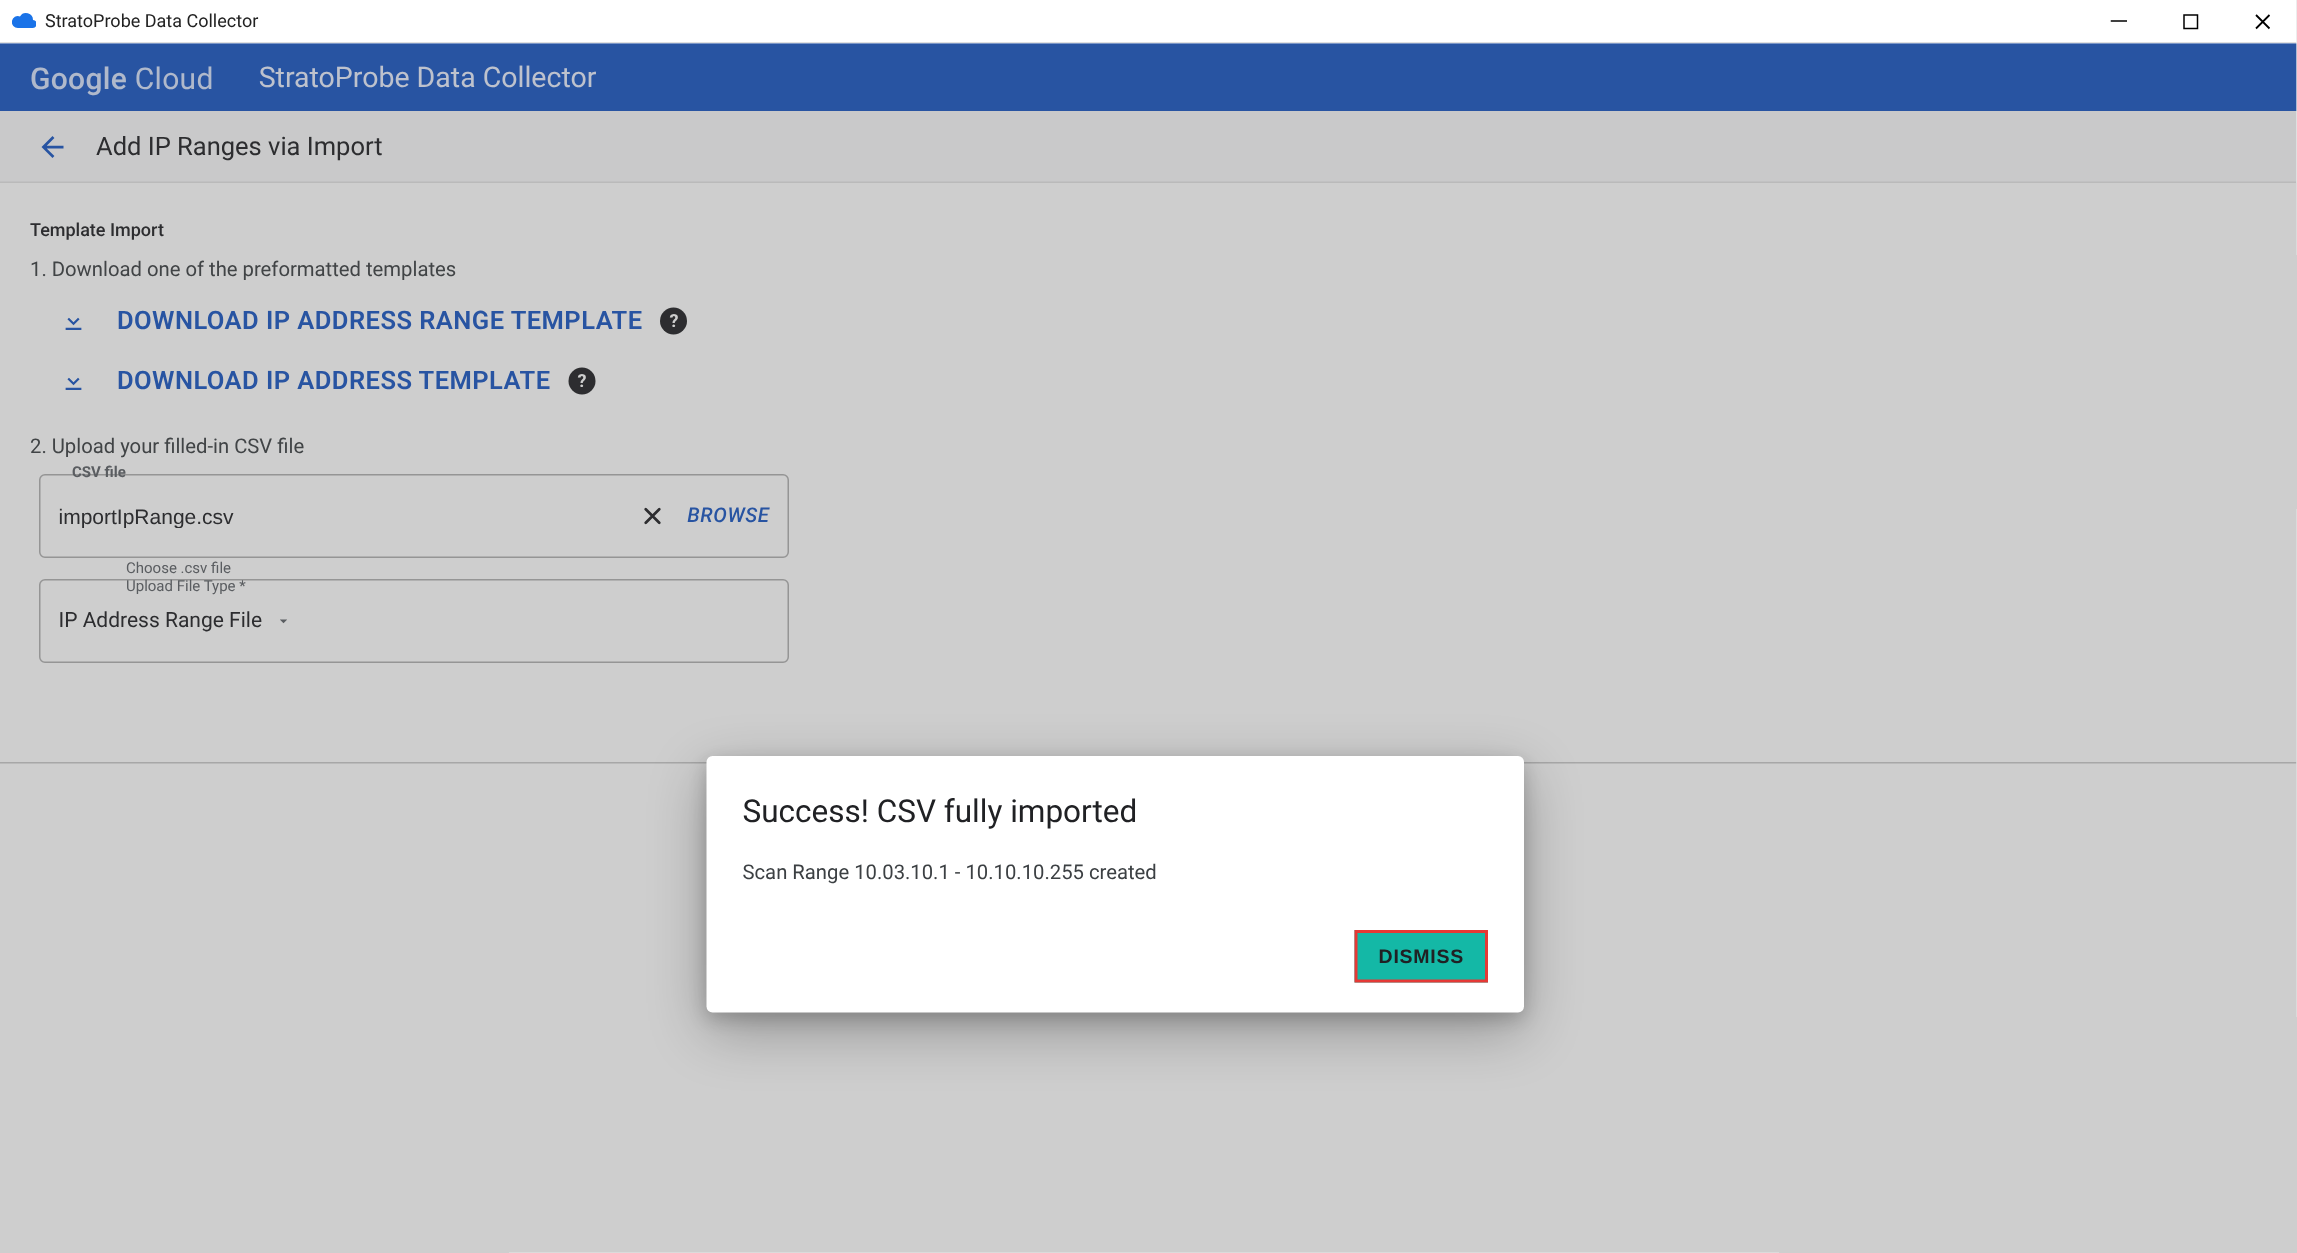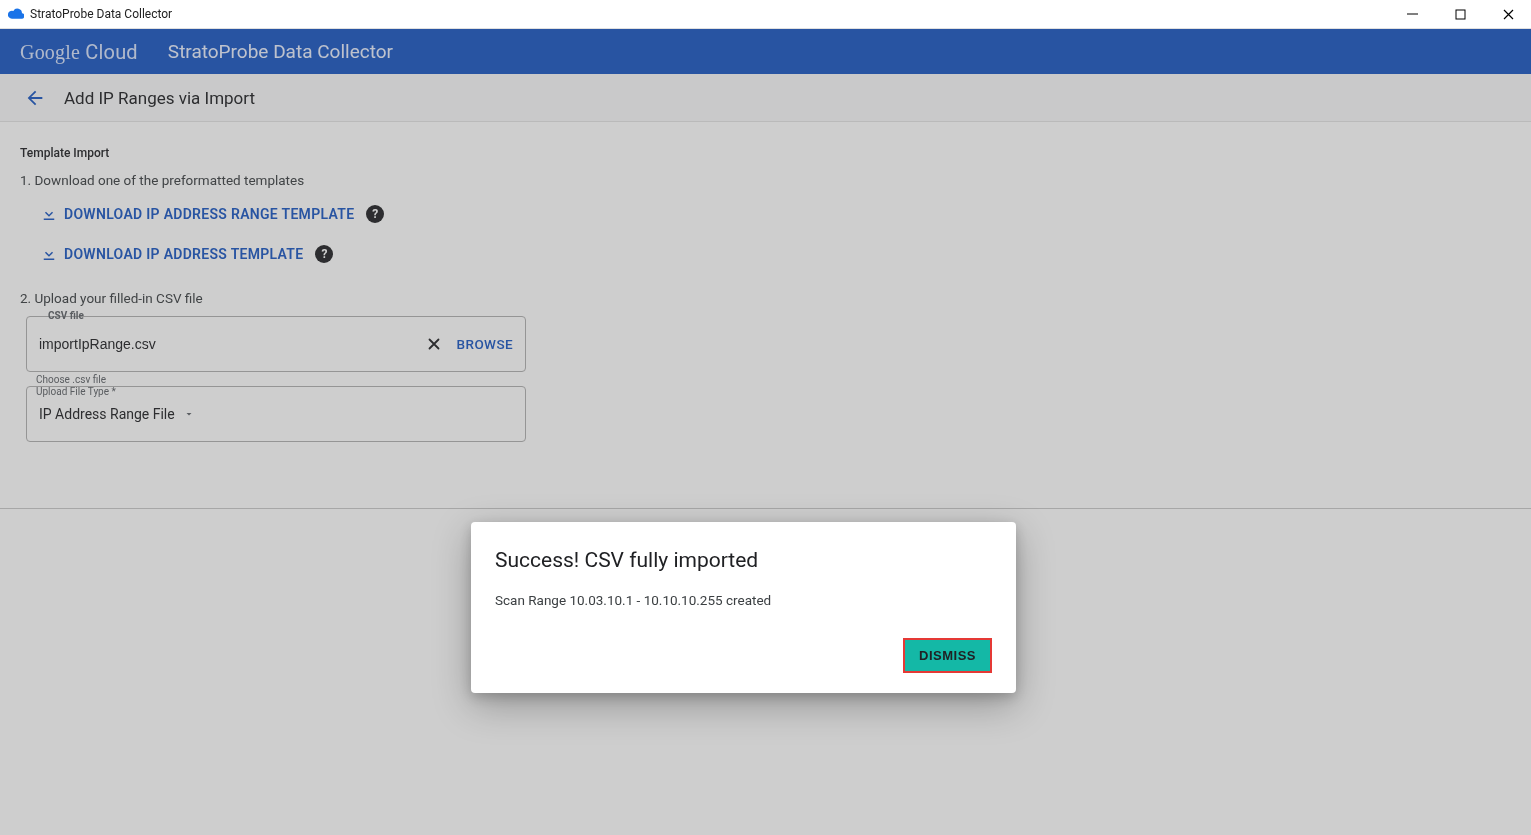--- a/index.html
+++ b/index.html
@@ -42,21 +42,21 @@
     padding: 0 20px;
     color: #d1defa;
   }
   .gcloud {
     font-size: 20px;
     font-weight: 400;
     letter-spacing: .2px;
     margin-right: 30px;
     color: #d6e2fb;
   }
-  .gcloud b { font-weight: 500; font-family: Liberation Serif, serif; }
+  .gcloud b { font-weight: 500; }
   .topbar-title { font-size: 19px; color: #e9effe; font-weight: 400; }
   .subhead {
     height: 48px;
     background: #f8f9fa;
     display: flex;
     align-items: center;
     padding: 0 24px;
     border-bottom: 1px solid #e4e4e4;
   }
   .back-arrow { color: #1a57c3; cursor: pointer; margin-right: 18px; display: flex; }
@@ -68,72 +68,72 @@
     padding-bottom: 60px;
   }
   .section-title { font-size: 12px; color: #202124; font-weight: 500; margin-bottom: 12px; }
   .step { font-size: 13.5px; color: #3c4043; margin: 8px 0 10px 0; }
   .dl-row {
     display: flex; align-items: center; gap: 12px;
     margin: 8px 0 8px 20px;
     height: 32px;
   }
   .dl-link {
-    display: flex; align-items: center; gap: 6px;
-    color: #1a57c3; font-size: 14px; font-weight: 600; letter-spacing: .3px;
+    display: flex; align-items: center; gap: 20px;
+    color: #1a57c3; font-size: 17px; font-weight: 600; letter-spacing: .3px;
     cursor: pointer;
   }
   .dl-icon { display: flex; color: #1a57c3; }
   .help-icon {
     width: 18px; height: 18px; border-radius: 50%;
     background: #202124; color: #fff;
     display: flex; align-items: center; justify-content: center;
     font-size: 12px; font-weight: bold;
   }
   .field-wrap {
     position: relative;
     width: 500px;
     margin: 10px 0 6px 6px;
   }
   .field-label {
     position: absolute; top: -6px; left: 20px;
     background: transparent;
     font-size: 10px; color: #5f6368; padding: 0 2px; font-weight: bold;
   }
   .field-label2 {
-    font-size: 10px; color: #5f6368; line-height: 1.15;
+    font-size: 10px; color: #5f6368; line-height: 1.15; margin-left: 48px;
   }
   .field {
     border: 1px solid #b0b0b0;
     border-radius: 4px;
     height: 56px;
     display: flex; align-items: center;
     padding: 0 12px;
     gap: 8px;
     background: transparent;
   }
   .field input {
     flex: 1; border: none; outline: none; background: transparent;
     font-size: 14px; color: #202124;
   }
   .clear-x { cursor: pointer; display: flex; color: #202124; }
-  .browse { color: #1a57c3; font-size: 13.5px; font-weight: 500; letter-spacing: .4px; cursor: pointer; margin-left: 6px; }
+  .browse { color: #1a57c3; font-size: 13.5px; font-weight: 500; letter-spacing: .4px; cursor: pointer; margin-left: 6px; font-style: italic; }
   .select-field {
     justify-content: flex-start;
   }
   .select-value { font-size: 14px; color: #202124; }
   .caret { color: #5f6368; display: flex; }
   .scrim {
     position: absolute; inset: 29px 0 0 0;
     background: rgba(80,80,80,.28);
     pointer-events: none;
   }
   .dialog {
     position: absolute;
-    top: 522px; left: 471px;
+    top: 504px; left: 471px;
     width: 545px;
     background: #fff;
     border-radius: 4px;
     box-shadow: 0 12px 38px rgba(0,0,0,.28), 0 4px 12px rgba(0,0,0,.18);
     padding: 26px 24px 20px 24px;
   }
   .dialog-title { font-size: 21px; color: #202124; margin-bottom: 20px; font-weight: 400; }
   .dialog-msg { font-size: 13.5px; color: #3c4043; margin: 12px 0 20px 0; }
   .dialog-actions { display: flex; justify-content: flex-end; margin-top: 30px; }
   .dismiss {

